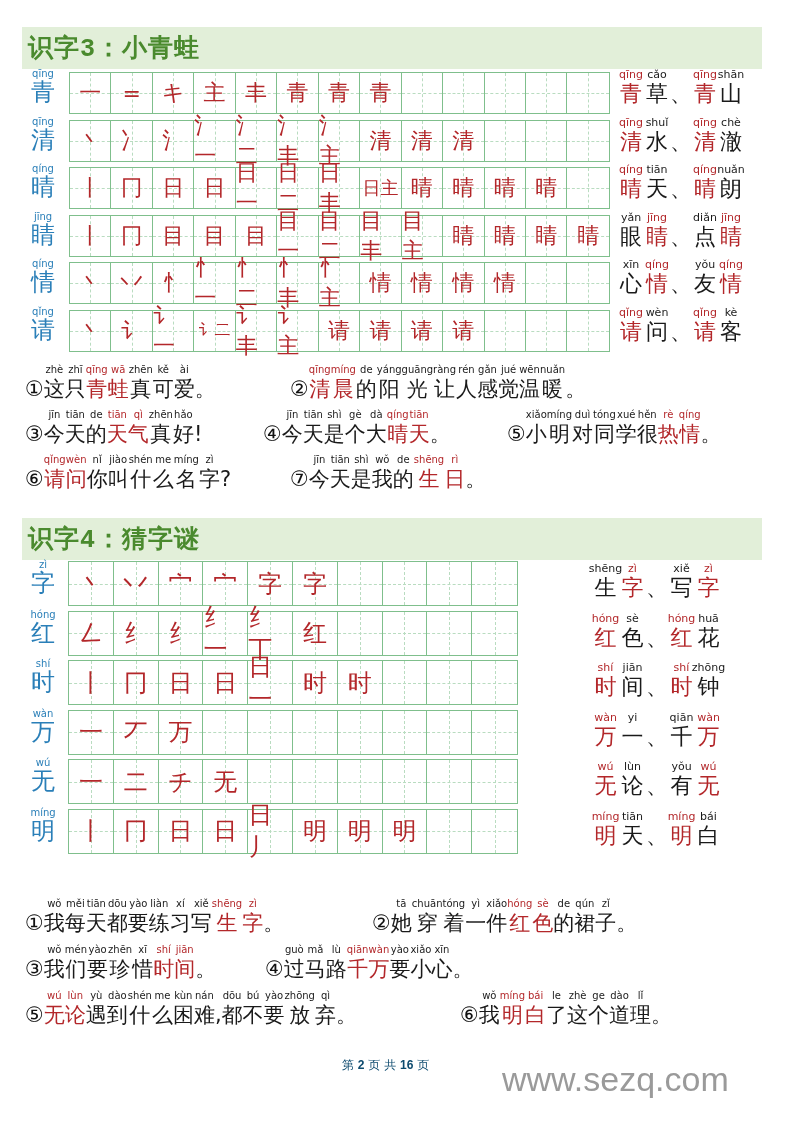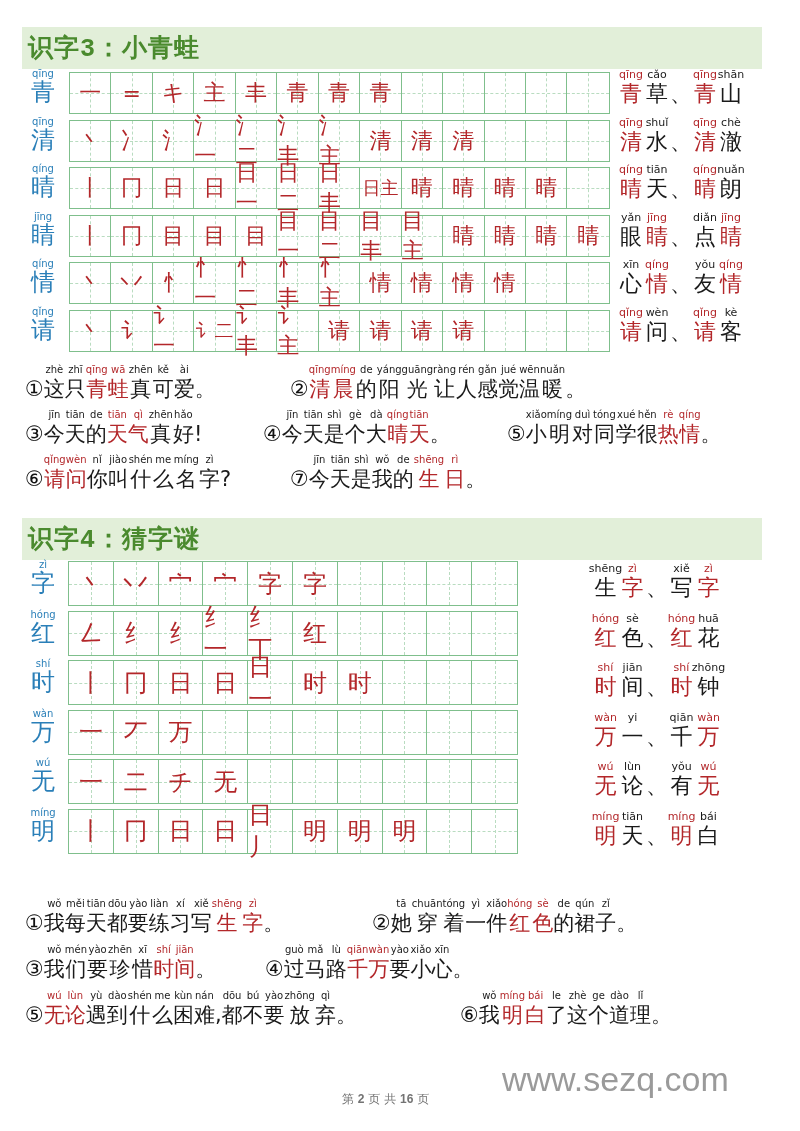--- a/index.html
+++ b/index.html
@@ -21,21 +21,21 @@
   .w { display: inline-flex; flex-direction: column; align-items: center; }
   .w .p { font-size: 11px; line-height: 12px; height: 12px; white-space: nowrap; }
   .w .c { font-size: 22px; line-height: 26px; }
   .red { color: #b3272a; }
   .blk { color: #1a1a1a; }
   .sentence { position: absolute; display: flex; align-items: flex-end; }
   .s-unit { display: inline-flex; flex-direction: column; align-items: center; }
   .s-unit .p { font-size: 10px; line-height: 12px; height: 12px; white-space: nowrap; }
   .s-unit .c { font-size: 21px; line-height: 26px; }
   .watermark { position: absolute; left: 502px; top: 1060px; font-family: "Liberation Sans", sans-serif; font-size: 34px; color: #9a9a9a; }
-  .footer { position: absolute; left: 342px; top: 1057px; font-size: 12px; color: #737373; font-family: "DejaVu Serif", serif; margin-top: 34px; }
+  .footer { position: absolute; left: 342px; top: 1057px; font-size: 12px; color: #0c4a6e; font-family: "DejaVu Serif", serif; }
   .footer b { font-family: "Liberation Sans", sans-serif; }
 </style>
 </head>
 <body>
 
 <div class="header-bar" style="top:27px;">
   <span class="title">识字3：小青蛙</span>
 </div>
 <div id="s1-rows">
     <div class="row" style="top: 72px; height: 42px;">
@@ -391,21 +391,21 @@
       <div class="grid" style="left: 69px; top: 0px; width: 540.8px; height: 42px;">
         <div class="cell" style="width: 41.6px; font-size: 22px;">
           <span>丶</span>
         </div>
         <div class="cell" style="width: 41.6px; font-size: 22px;">
           <span>讠</span>
         </div>
         <div class="cell" style="width: 41.6px; font-size: 22px;">
           <span>讠一</span>
         </div>
-        <div class="cell" style="width: 41.6px; font-size: 19px;">
+        <div class="cell" style="width: 41.6px; font-size: 16px;">
           <span>讠二</span>
         </div>
         <div class="cell" style="width: 41.6px; font-size: 22px;">
           <span>讠丰</span>
         </div>
         <div class="cell" style="width: 41.6px; font-size: 22px;">
           <span>讠主</span>
         </div>
         <div class="cell" style="width: 41.6px; font-size: 22px;">
           <span>请</span>

